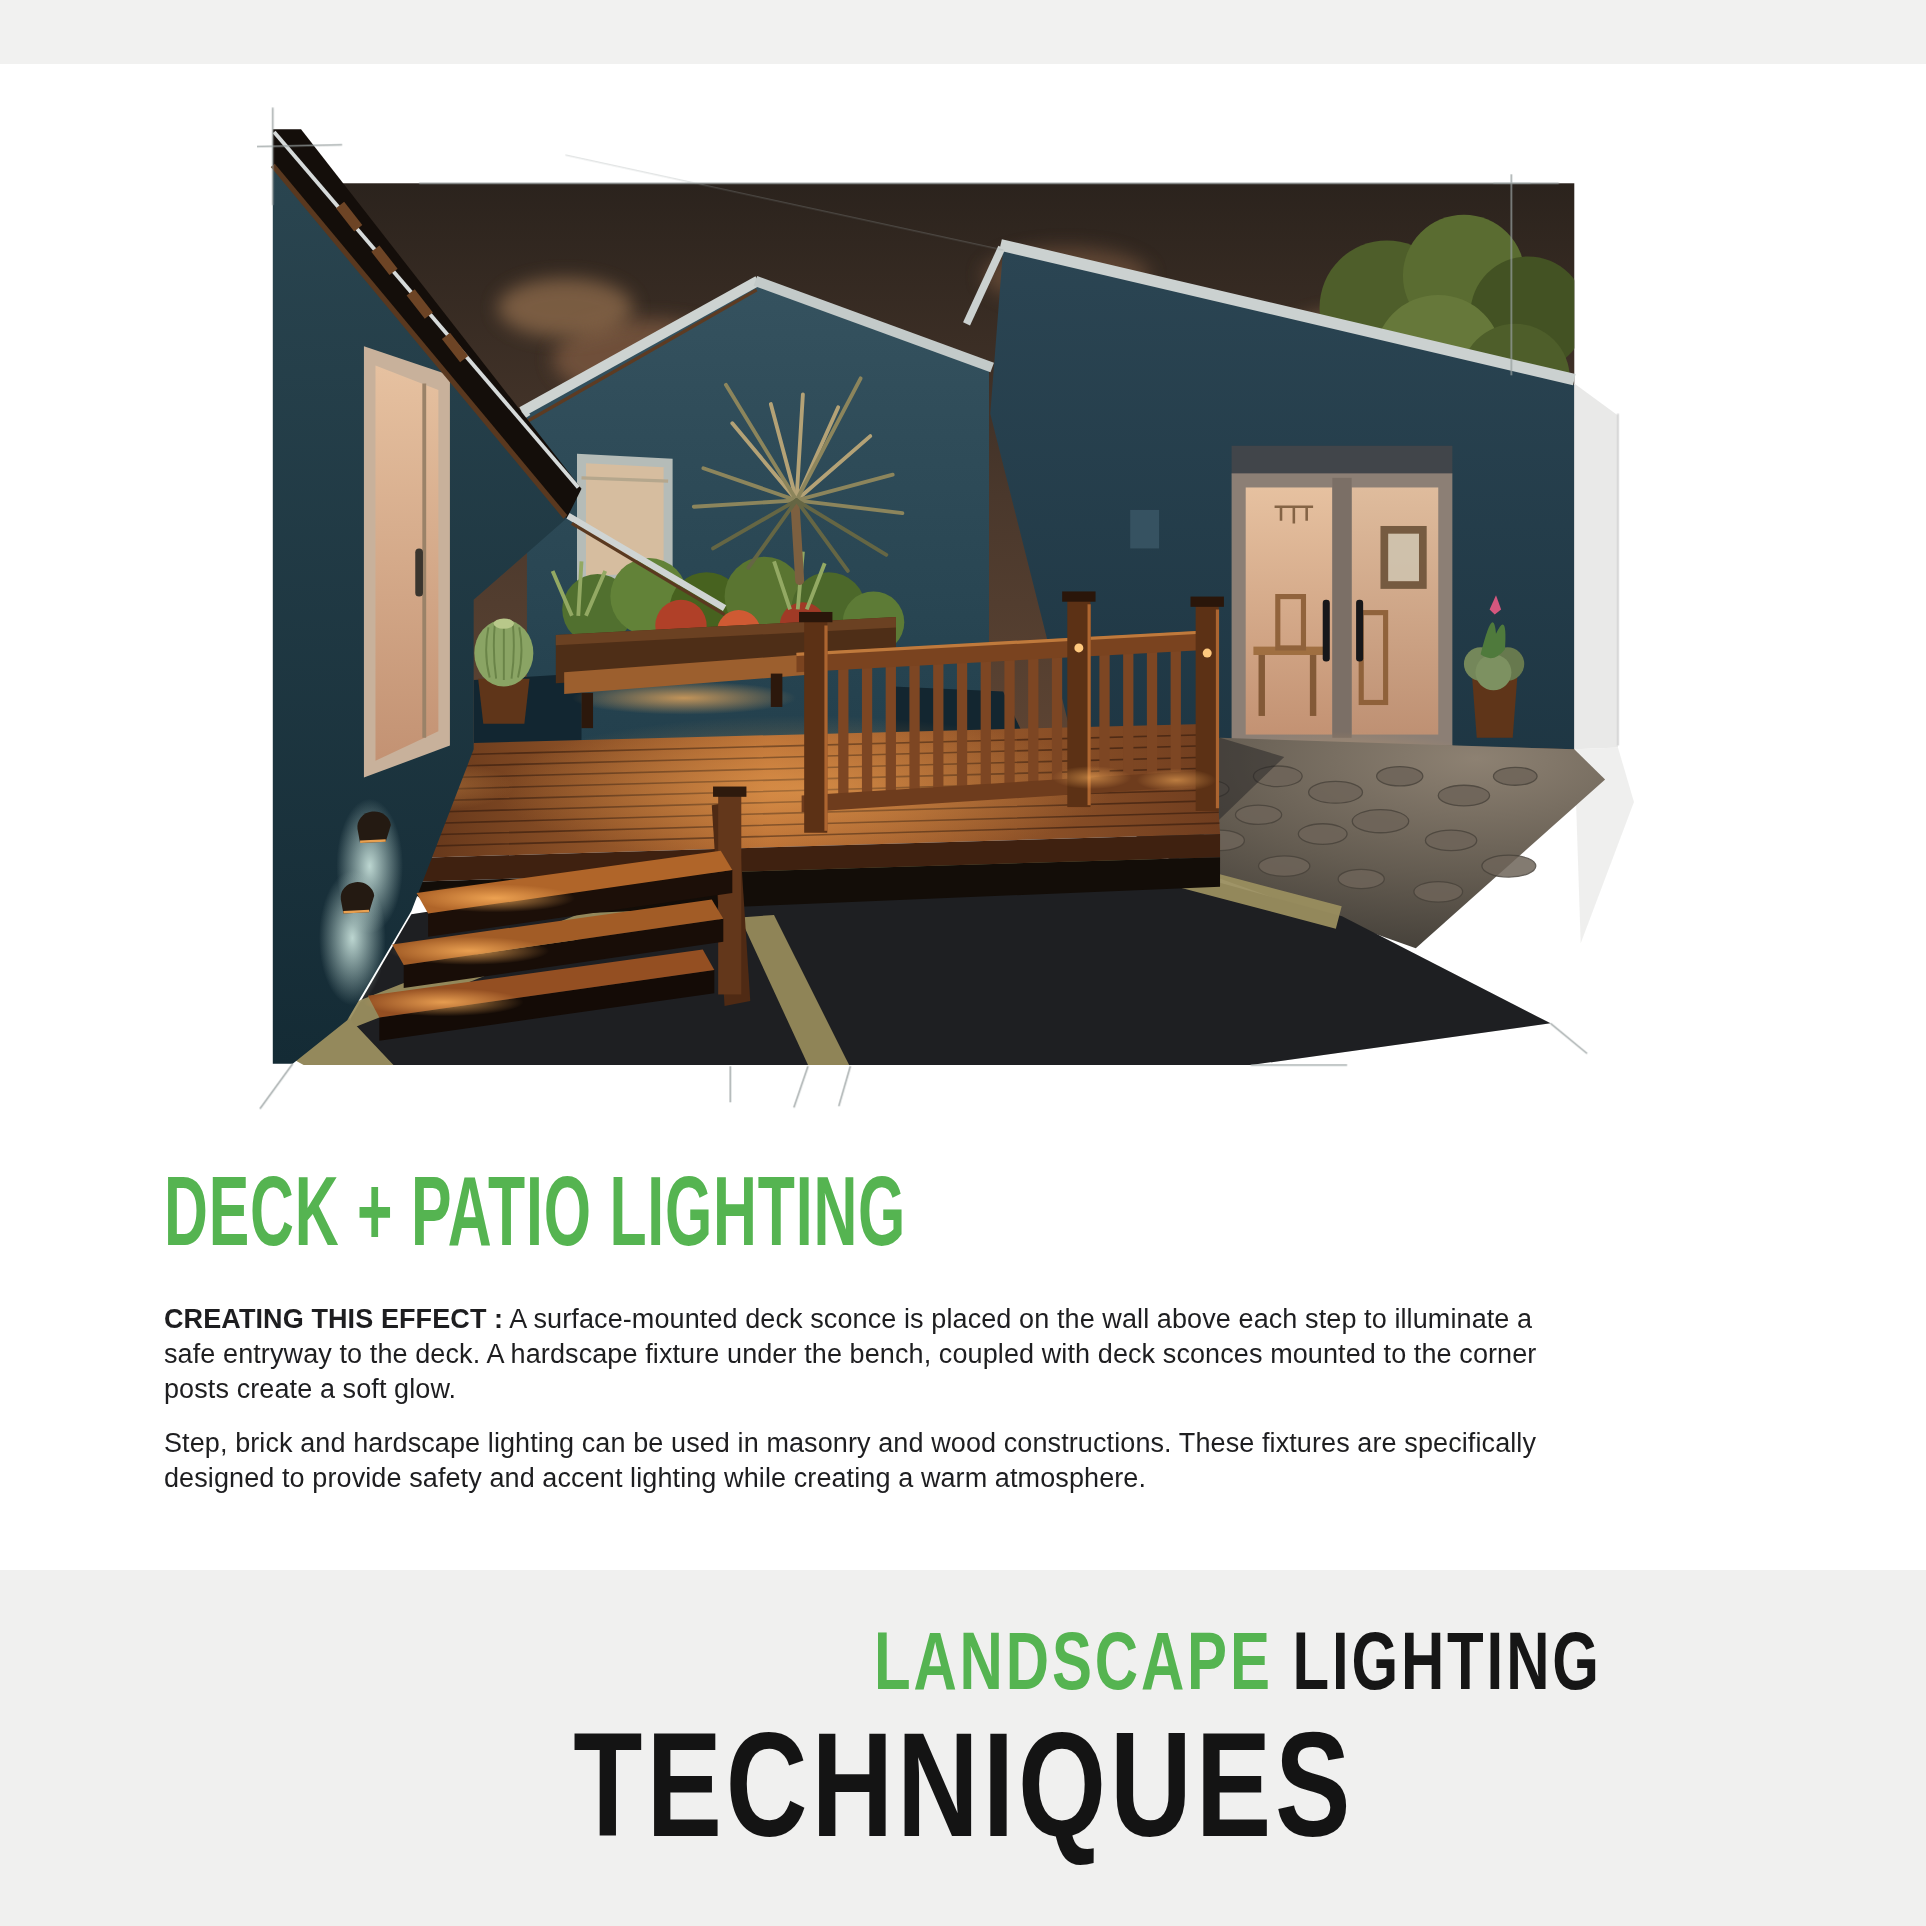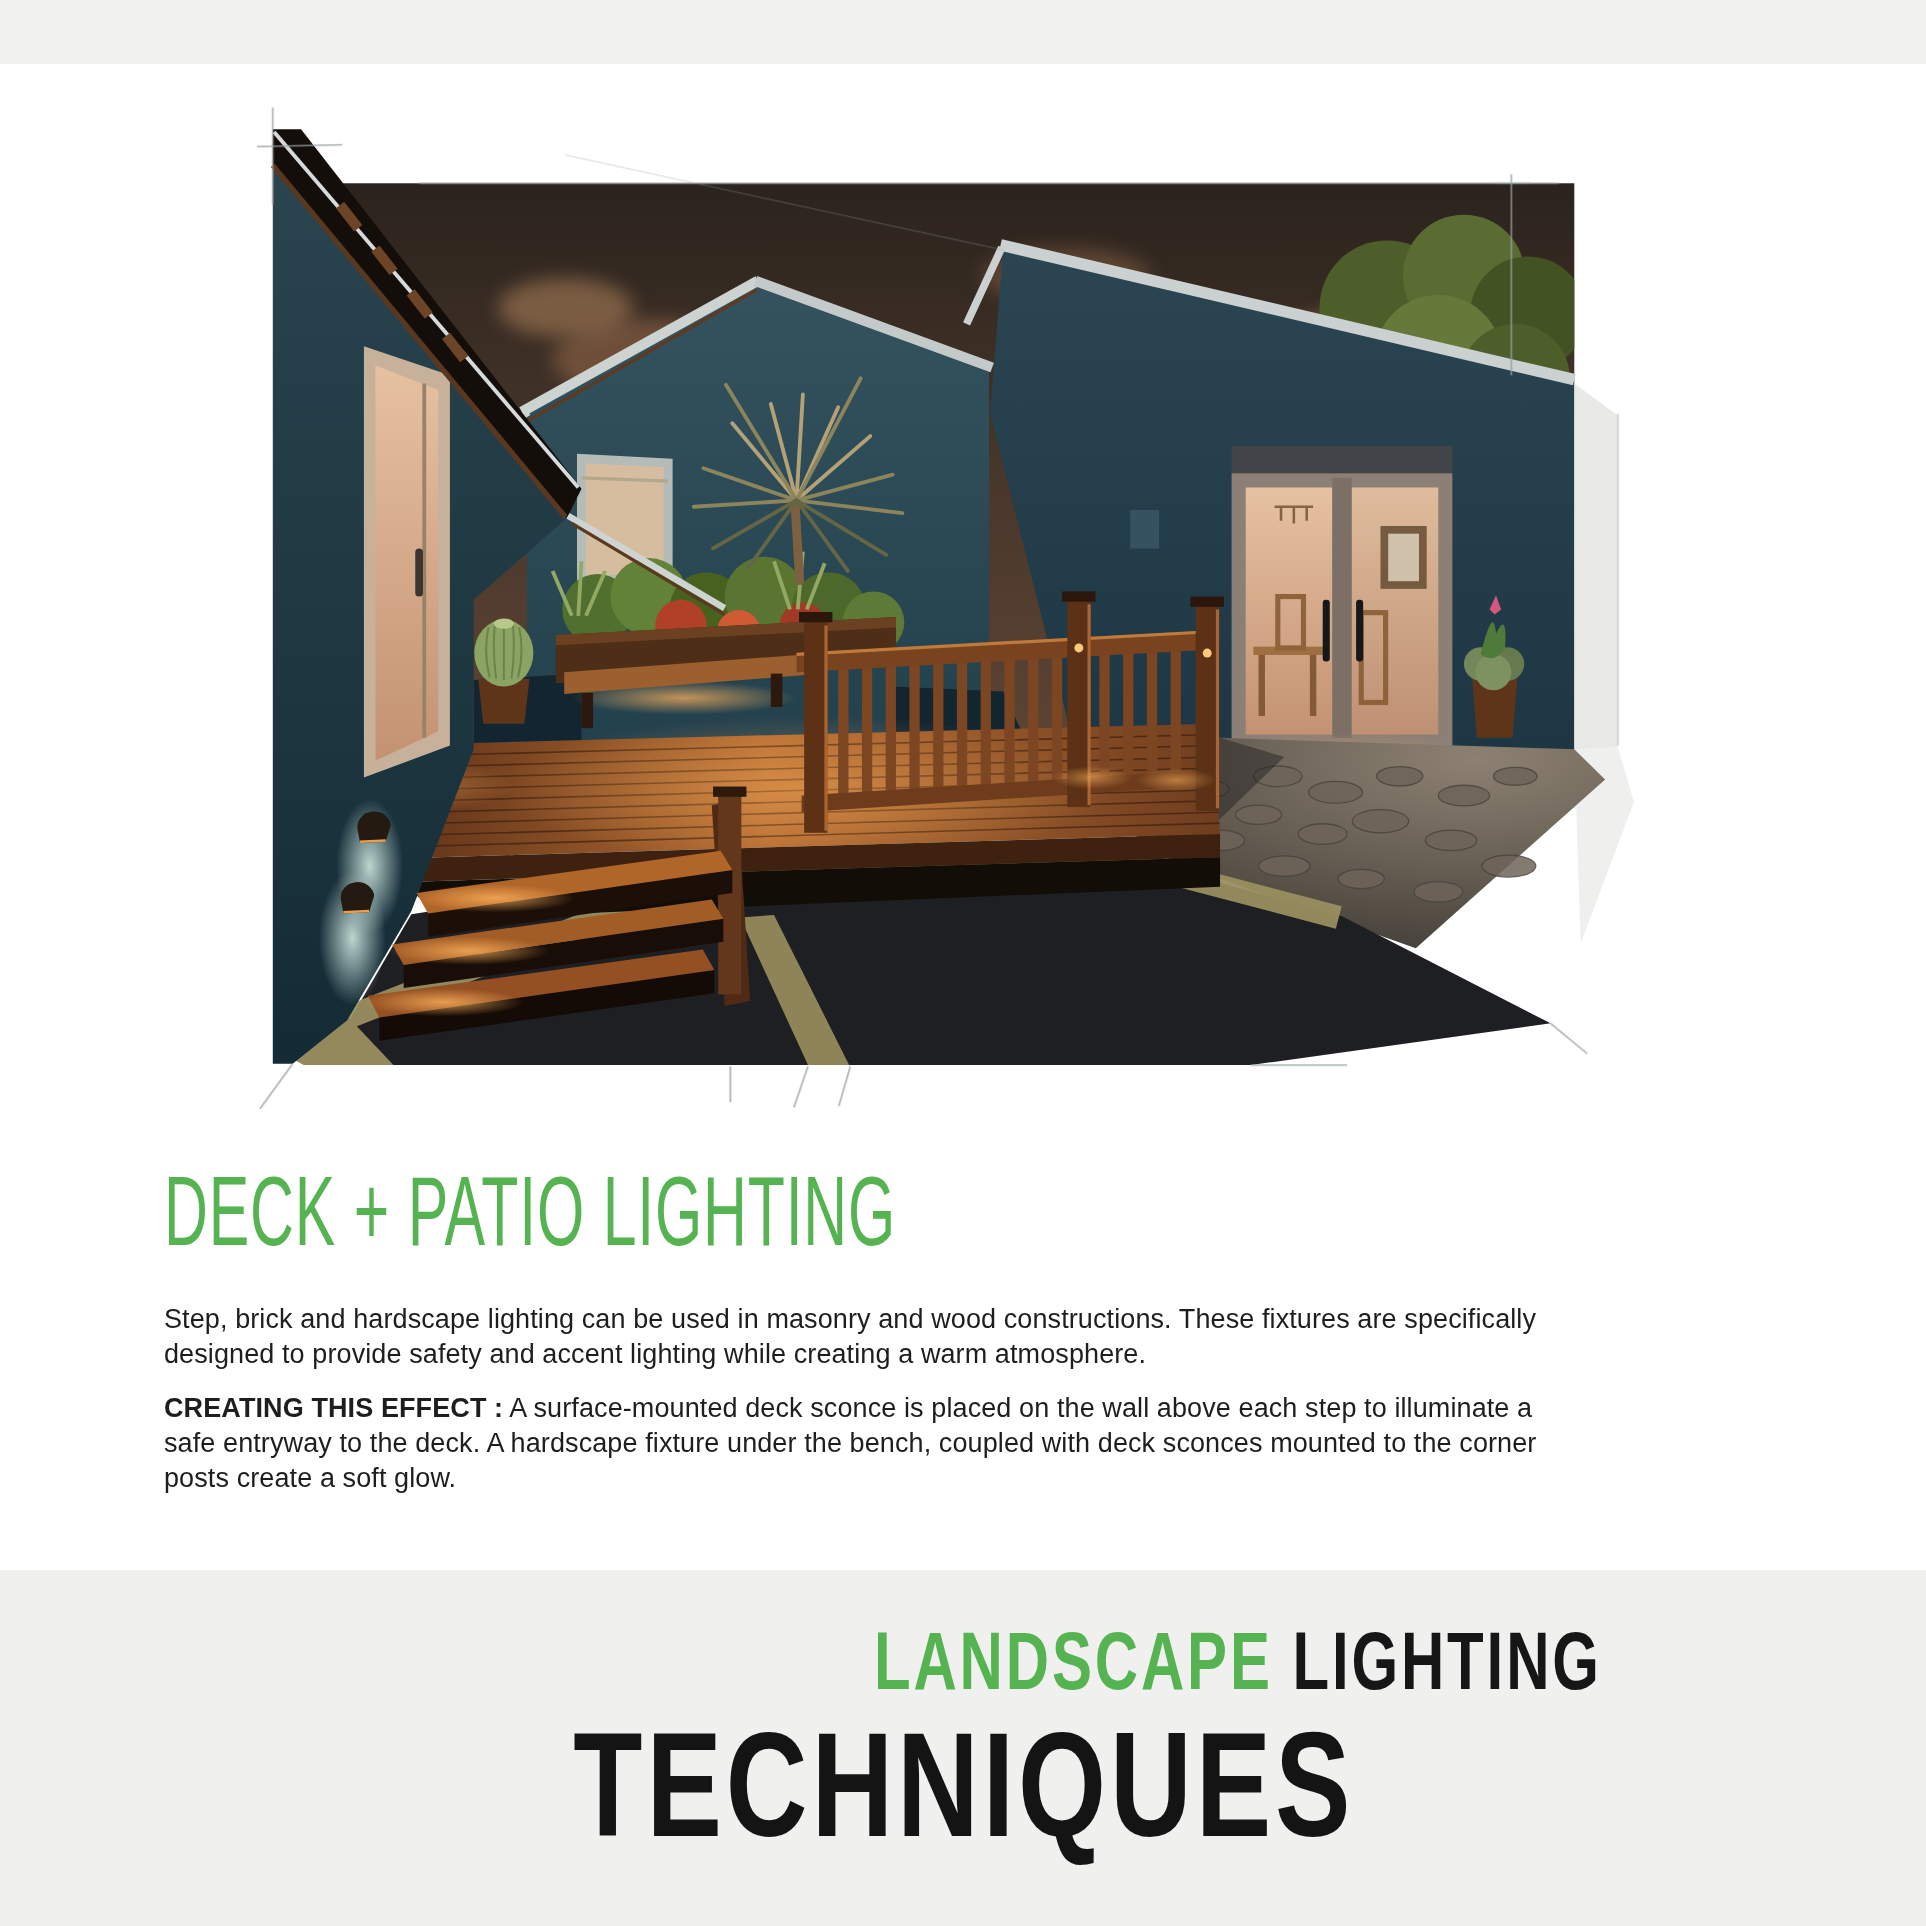--- a/index.html
+++ b/index.html
@@ -4,21 +4,21 @@
 <style>
   html,body{margin:0;padding:0;background:#ffffff;}
   .poster{
     position:relative;width:1926px;height:1926px;background:#ffffff;
     font-family:"Liberation Sans", sans-serif;overflow:hidden;
   }
   .topbar{position:absolute;left:0;top:0;width:1926px;height:64px;background:#f1f1f0;}
   .illustration{position:absolute;left:257px;top:96px;width:1387px;height:1091px;}
   .headline{
     position:absolute;left:164px;top:1162px;line-height:1;white-space:nowrap;
-    font-size:98px;font-weight:normal;letter-spacing:1.3px;color:#55b451;
+    font-size:98px;font-weight:bold;letter-spacing:1.3px;color:#55b451;
   }
   .headline .squeeze{display:inline-block;transform:scaleX(0.62);transform-origin:left center;}
   .copy{
     position:absolute;left:164px;top:1302px;width:1403px;color:#1e1e20;
     font-size:27px;line-height:35px;letter-spacing:0.1px;
   }
   .copy p{margin:0;}
   .copy p + p{margin-top:19px;}
   .copy .lead{font-weight:bold;}
   .footer{position:absolute;left:0;top:1570px;width:1926px;height:356px;background:#f0f0ef;}
@@ -362,22 +362,22 @@
       <path d="M880 242 L1562 390" stroke-width="1.5" opacity="0.5"></path>
       <path d="M2520 645 V1162" stroke="#cfcfce" stroke-width="3"></path>
     </g>
   </svg>
 
   <div class="headline">
     <span class="squeeze">DECK + PATIO LIGHTING</span>
   </div>
 
   <div class="copy">
+    <p><span class="lead">CREATING THIS EFFECT :</span><span> A surface-mounted deck sconce is placed on the wall above each step to illuminate a safe entryway to the deck. A hardscape fixture under the bench, coupled with deck sconces mounted to the corner posts create a soft glow.</span></p>
     <p>Step, brick and hardscape lighting can be used in masonry and wood constructions. These fixtures are specifically designed to provide safety and accent lighting while creating a warm atmosphere.</p>
-    <p><span class="lead">CREATING THIS EFFECT :</span><span> A surface-mounted deck sconce is placed on the wall above each step to illuminate a safe entryway to the deck. A hardscape fixture under the bench, coupled with deck sconces mounted to the corner posts create a soft glow.</span></p>
   </div>
 
   <div class="footer"></div>
   <div class="footer-line1">
     <span class="squeeze"><span class="accent">LANDSCAPE</span><span> LIGHTING</span></span>
   </div>
   <div class="footer-line2">
     <span class="squeeze">TECHNIQUES</span>
   </div>
 

